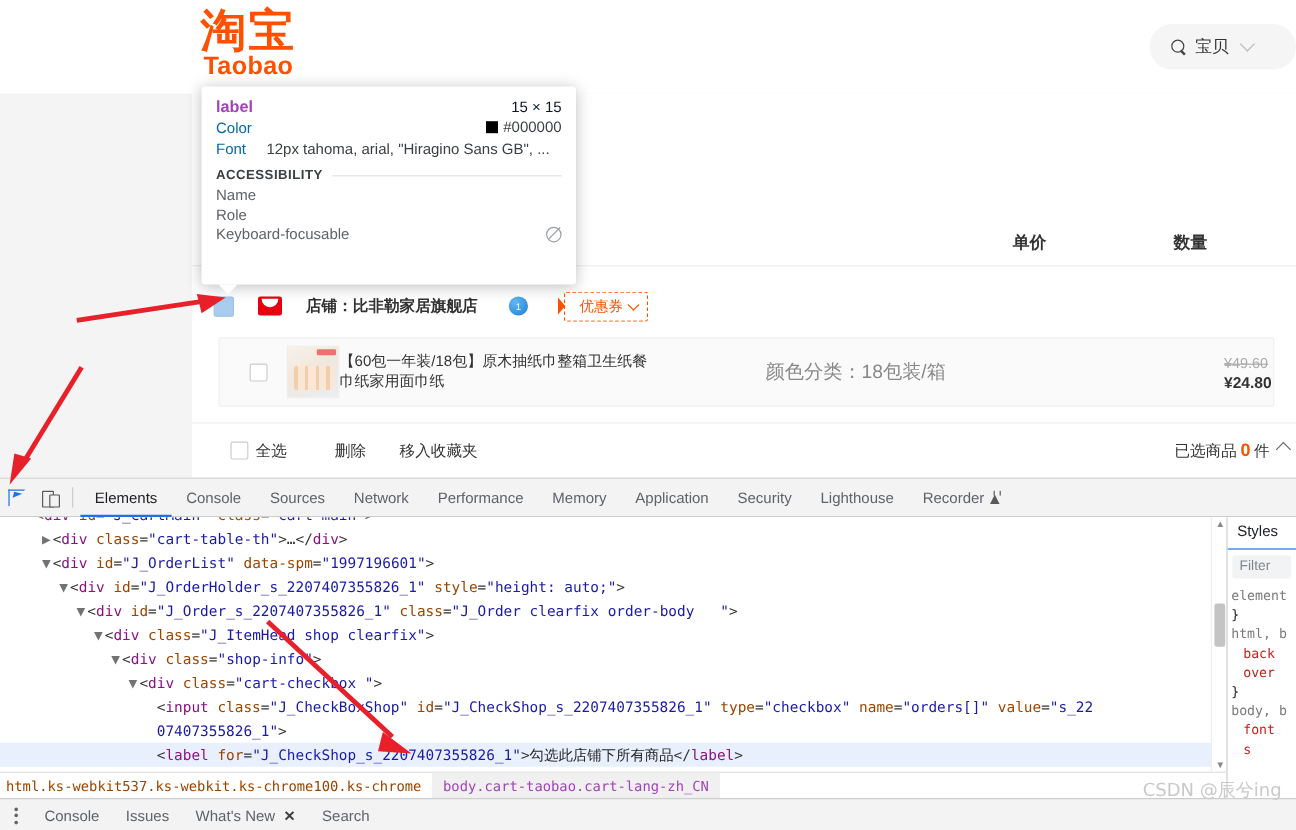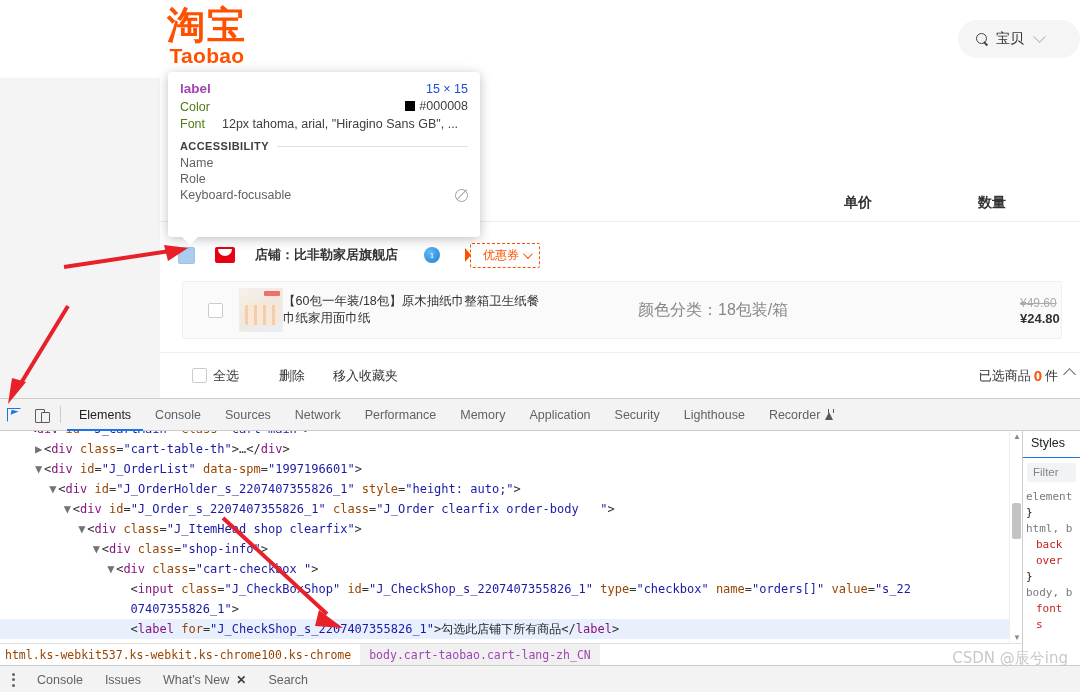--- a/index.html
+++ b/index.html
@@ -178,22 +178,22 @@
     box-shadow: 0 2px 12px rgba(0,0,0,.25); padding: 9px 12px 8px 12px;
     font-size: 12.5px; color: #5f6368; z-index: 30;
   }
   .tooltip::after {
     content: ""; position: absolute; left: 14px; bottom: -8px;
     border-left: 8px solid transparent; border-right: 8px solid transparent;
     border-top: 8px solid #fff;
   }
   .tt-row { display: flex; align-items: baseline; margin-bottom: 3px; }
   .tt-tag { color: #a144b5; font-weight: 700; font-size: 13.5px; }
-  .tt-dim { margin-left: auto; color: #1d4ed8; font-size: 12.5px; }
-  .tt-label { width: 42px; color: #4d7c0f; flex: none; }
+  .tt-dim { margin-left: auto; color: #0f172a; font-size: 12.5px; }
+  .tt-label { width: 42px; color: #0369a1; flex: none; }
   .tt-val { color: #3c4043; }
   .tt-color-val { margin-left: auto; display: flex; align-items: center; gap: 4px; }
   .tt-swatch { width: 10px; height: 10px; background: #000; display: inline-block; }
   .tt-sec {
     display: flex; align-items: center; gap: 8px;
     margin-top: 9px; margin-bottom: 4px;
     font-size: 11px; letter-spacing: .4px; color: #3c4043; font-weight: 700;
   }
   .tt-sec .rule { flex: 1; height: 1px; background: #e0e0e0; }
   .tt-a11y-row { display: flex; align-items: center; margin-bottom: 2px; }
@@ -401,21 +401,21 @@
 
   <div class="tooltip">
     <div class="tt-row">
       <span class="tt-tag">label</span>
       <span class="tt-dim">15 × 15</span>
     </div>
     <div class="tt-row">
       <span class="tt-label">Color</span>
       <span class="tt-color-val">
         <span class="tt-swatch"></span>
-        <span class="tt-val">#000008</span>
+        <span class="tt-val">#000000</span>
       </span>
     </div>
     <div class="tt-row">
       <span class="tt-label">Font</span>
       <span class="tt-val">12px tahoma, arial, "Hiragino Sans GB", ...</span>
     </div>
     <div class="tt-sec">
       <span>ACCESSIBILITY</span>
       <span class="rule"></span>
     </div>

